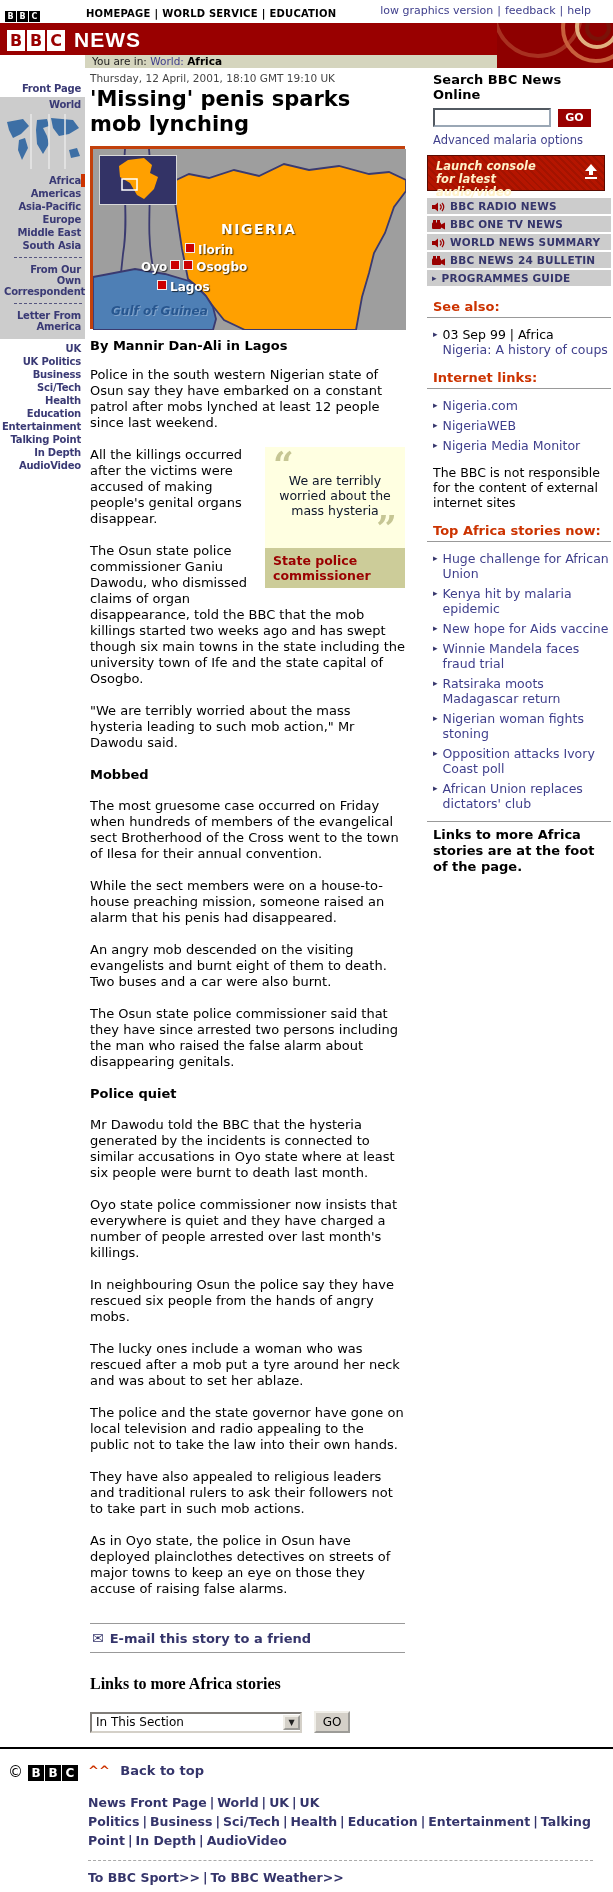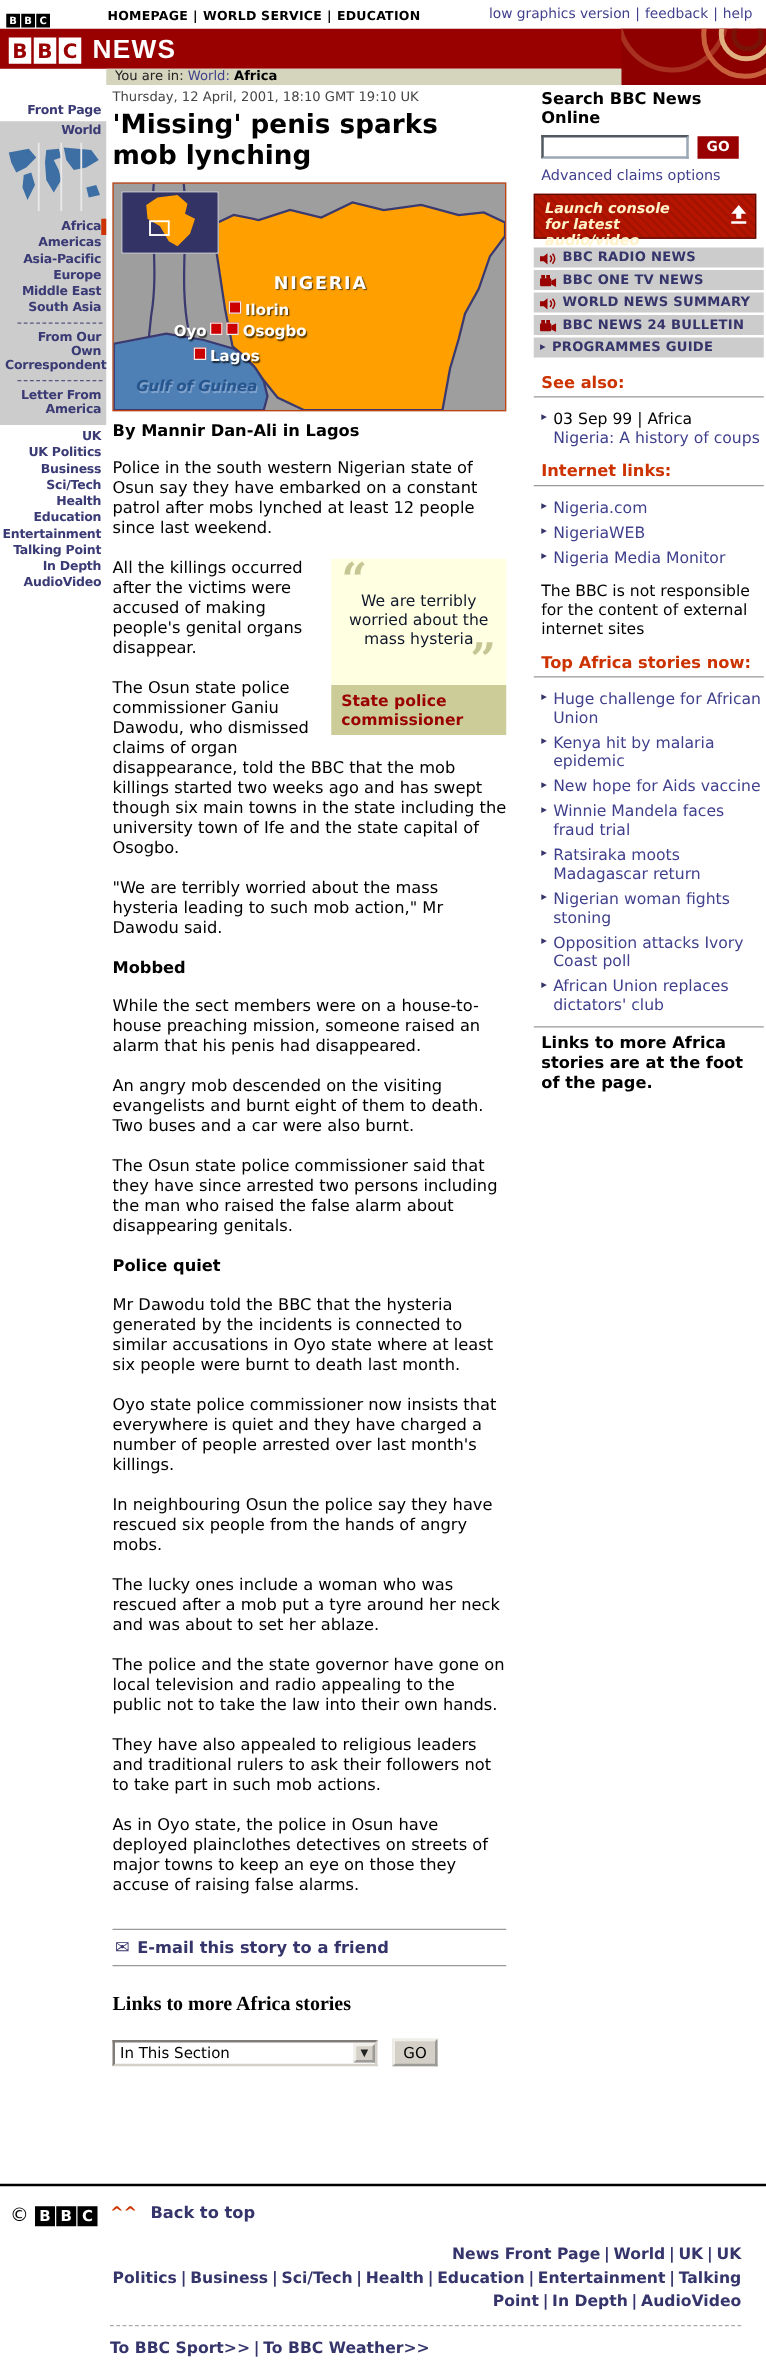--- a/index.html
+++ b/index.html
@@ -8,21 +8,21 @@
   #page { position:relative; width:613px; height:1892px; background:#fff; overflow:hidden; }
   a { text-decoration:none; cursor:pointer; }
 
   
   .topbar { position:absolute; top:0; left:0; width:613px; height:23px; background:#fff; }
   .topbar-left { position:absolute; left:5px; top:4px; display:flex; align-items:center; gap:5px; }
   .minibox { display:inline-block; width:11px; height:11px; background:#000; color:#fff;
              font-size:8px; font-weight:bold; text-align:center; line-height:11px; margin-right:1px; }
   .top-links { font-size:10px; font-weight:bold; color:#000; letter-spacing:0.2px;margin-left:40px; }
   .top-links .sep { padding:0 4px; font-weight:bold; }
-  .topbar-right { position:absolute; right:11px; top:4px; font-size:11px; color:#3F3F8C; }
+  .topbar-right { position:absolute; right:22px; top:4px; font-size:11px; color:#3F3F8C; }
   .topbar-right a { color:#3F3F8C; }
   .topbar-right .sep { color:#3F3F8C; padding:0 4px; }
 
   
   .banner { position:absolute; top:23px; left:0; width:613px; height:32px; background:#990000; overflow:hidden; }
   .banner-logo { position:absolute; left:7px; top:5px; display:flex; align-items:center; }
   .bigbox { display:inline-block; width:18px; height:21px; background:#fff; color:#990000;
             font-size:16px; font-weight:bold; text-align:center; line-height:21px; margin-right:2px; }
   .banner-title { color:#fff; font-size:21px; font-weight:bold; letter-spacing:1px; margin-left:7px;
                   font-family:"Liberation Sans", sans-serif; }
@@ -53,21 +53,21 @@
   .sb-indicator { position:absolute; right:0px; top:0px; width:4px; height:13px; background:#CC3300; }
   .sb-dash { border-top:1px dashed #55557F; margin:5px 3px 5px 14px; height:0; }
   .sb-multiline { padding:1px 4px; line-height:11px; }
   .sb-white { background:#fff; padding-top:3px; }
 
   
   .main { position:absolute; top:68px; left:90px; width:315px; }
   .date { font-size:10.5px; color:#444; margin:4px 0 3px; }
   h1.headline { font-size:21px; line-height:25px; font-weight:bold; color:#000; margin:0 0 9px;
                 font-family:"DejaVu Sans", sans-serif; }
-  .map-figure { position:relative; width:315px; height:183px; border:1px solid #c2410c; background:#9E9E9E; margin-bottom:9px; }
+  .map-figure { position:relative; width:315px; height:183px; border:3px solid #c2410c; background:#9E9E9E; margin-bottom:9px; }
   .map-figure svg.base { position:absolute; left:0; top:0; }
   .map-inset { position:absolute; left:6px; top:6px; width:78px; height:50px; border:1px solid #D8D8D8; background:#333366; }
   .map-country-label { position:absolute; left:128px; top:72px; color:#fff; font-weight:bold; font-size:14px;
                        letter-spacing:1.5px; text-shadow:1px 1px 1px rgba(0,0,0,0.65); }
   .city { position:absolute; display:flex; align-items:flex-start; gap:3px; color:#fff; font-weight:bold;
           font-size:12px; text-shadow:1px 1px 1px rgba(0,0,0,0.7); }
   .sq { display:inline-block; width:10px; height:10px; background:#CC0000; border:1px solid #EEE; }
   .city.ilorin { left:92px; top:94px; }
   .city.oyo-row { left:48px; top:111px; }
   .city.lagos { left:64px; top:131px; }
@@ -130,21 +130,21 @@
   .footer { position:absolute; top:1747px; left:0; width:613px; height:145px; background:#fff;
             border-top:2px solid #000; }
   .footer-brand { position:absolute; left:8px; top:13px; display:flex; align-items:center; gap:5px; }
   .copyright-sym { font-size:15px; color:#000; }
   .footbox { display:inline-block; width:16px; height:16px; background:#000; color:#fff; font-size:12px;
              font-weight:bold; text-align:center; line-height:16px; margin-right:1px; }
   .footer-body { margin-left:88px; padding-top:14px; width:505px; }
   .back-top { margin-bottom:15px; font-size:13px; font-weight:bold; }
   .back-top .carets { color:#CC3300; margin-right:6px; }
   .back-top a { color:#35356B; }
-  .f-nav { font-size:12.5px; font-weight:bold; line-height:19px;text-align:right; }
+  .f-nav { font-size:12.5px; font-weight:bold; line-height:19px; }
   .f-nav a { color:#35356B; }
   .f-nav .sep { color:#35356B; padding:0 3px; }
   .f-dash { border-top:1px dashed #AAA; margin:10px 0 9px; }
   .f-links { font-size:12.5px; font-weight:bold; }
   .f-links a { color:#35356B; }
   .f-links .sep { color:#35356B; padding:0 3px; }
 </style>
 </head>
 <body>
 
@@ -317,20 +317,21 @@
       </div>
       <div class="qb-attrib">State police commissioner</div>
     </div>
 
     <p>All the killings occurred after the victims were accused of making people's genital organs disappear.</p>
     <p>The Osun state police commissioner Ganiu Dawodu, who dismissed claims of organ disappearance, told the BBC that the mob killings started two weeks ago and has swept though six main towns in the state including the university town of Ife and the state capital of Osogbo.</p>
     <p>"We are terribly worried about the mass hysteria leading to such mob action," Mr Dawodu said.</p>
 
     <div class="subhead">Mobbed</div>
 
+    <p>The most gruesome case occurred on Friday when hundreds of members of the evangelical sect Brotherhood of the Cross went to the town of Ilesa for their annual convention.</p>
     <p>While the sect members were on a house-to-house preaching mission, someone raised an alarm that his penis had disappeared.</p>
     <p>An angry mob descended on the visiting evangelists and burnt eight of them to death. Two buses and a car were also burnt.</p>
     <p>The Osun state police commissioner said that they have since arrested two persons including the man who raised the false alarm about disappearing genitals.</p>
 
     <div class="subhead">Police quiet</div>
 
     <p>Mr Dawodu told the BBC that the hysteria generated by the incidents is connected to similar accusations in Oyo state where at least six people were burnt to death last month.</p>
     <p>Oyo state police commissioner now insists that everywhere is quiet and they have charged a number of people arrested over last month's killings.</p>
     <p>In neighbouring Osun the police say they have rescued six people from the hands of angry mobs.</p>
     <p>The lucky ones include a woman who was rescued after a mob put a tyre around her neck and was about to set her ablaze.</p>
@@ -353,21 +354,21 @@
       <div class="go-btn-gray">GO</div>
     </div>
   </div>
 
   <div class="rightcol">
     <div class="search-heading">Search BBC News Online</div>
     <div class="search-row">
       <input class="search-input" type="text" style="">
       <div class="go-btn-red">GO</div>
     </div>
-    <a class="advanced">Advanced claims options</a>
+    <a class="advanced">Advanced malaria options</a>
 
     <div class="console">
       <div class="l1">Launch console</div>
       <div class="l2">for latest audio/video</div>
       <span class="console-arrow">
         <svg width="16" height="16" viewBox="0 0 16 16">
             <polygon points="8,0 14,7 10,7 10,11 6,11 6,7 2,7" fill="#fff"></polygon>
             <rect x="2" y="13" width="12" height="2" fill="#fff"></rect>
           </svg>
       </span>

